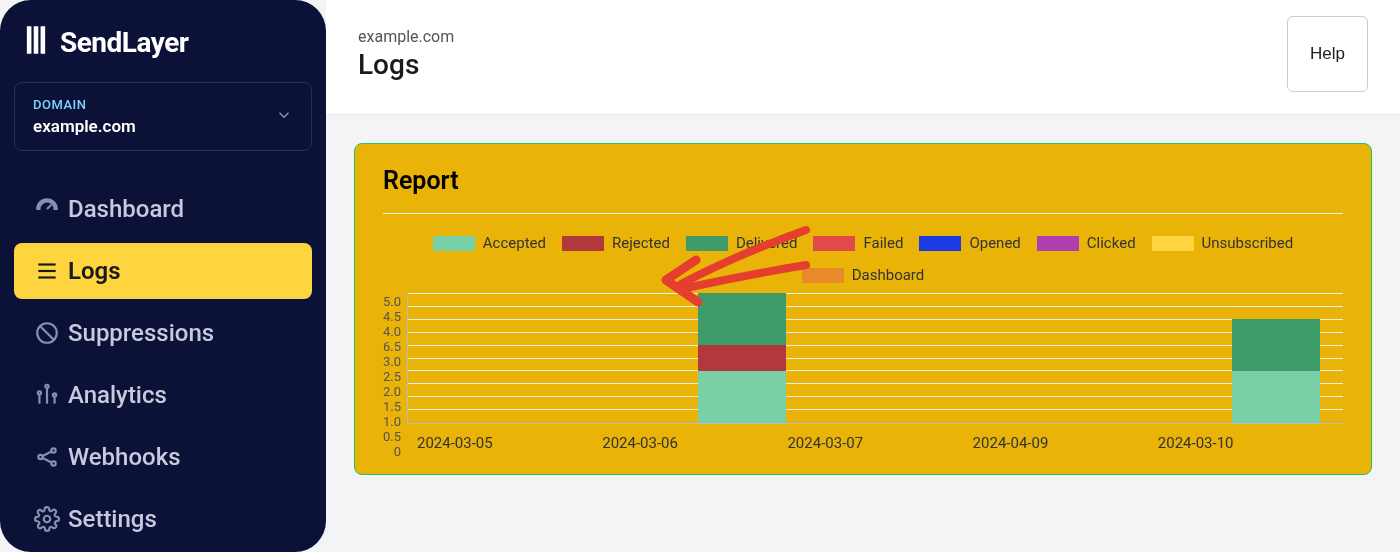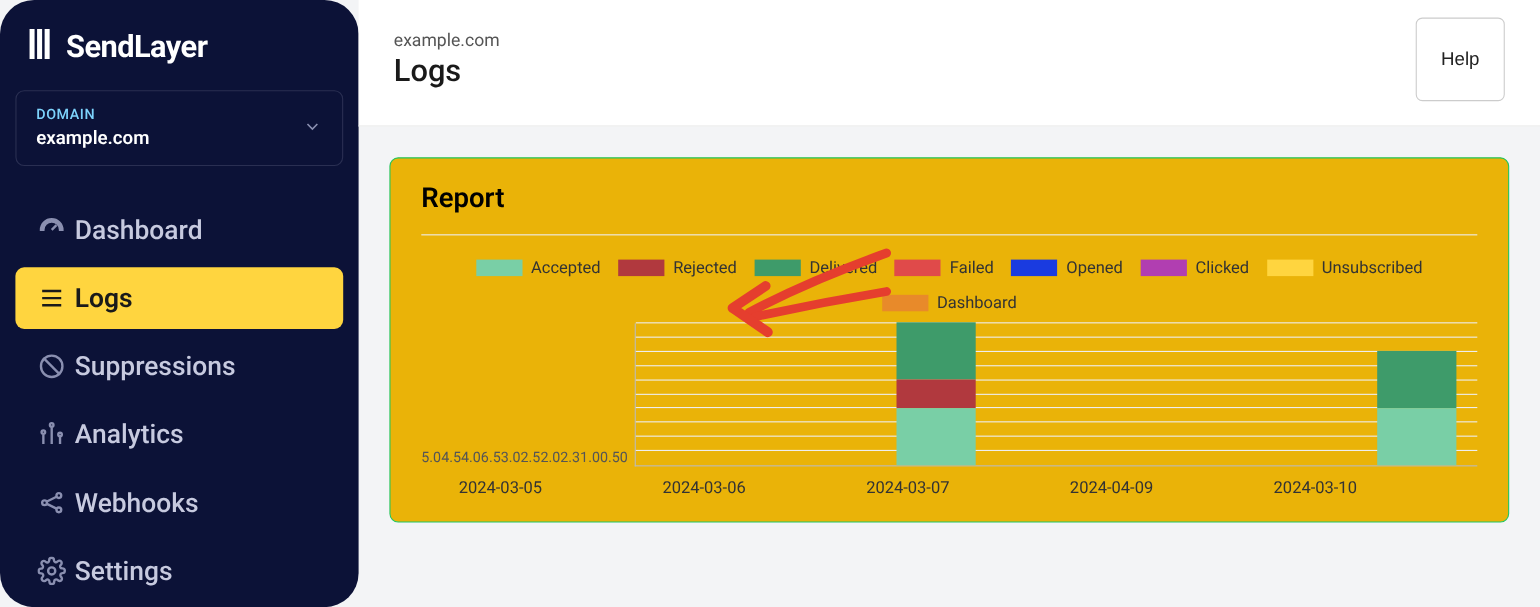--- a/index.html
+++ b/index.html
@@ -24,21 +24,21 @@
 .breadcrumb { font-size: 16px; color: #555; }
 .page-title { font-size: 28px; color: #1a1a1a; font-weight: 500; margin-top: 2px;}
 .help-btn { border: 1px solid #ccc; background: #fff; padding: 27px 22px; border-radius: 6px; font-size: 17px; cursor: pointer; color:#222;}
 .content { padding: 28px; flex: 1; }
 .card { background: #eab308; border-radius: 8px; padding: 22px 28px; border:1px solid #22c55e;}
 .card-title { font-size: 25px; font-weight: 600; margin-bottom: 18px; }
 .legend { display: flex; flex-wrap: wrap; justify-content: center; gap: 14px 16px; margin-bottom: 10px; border-top:1px solid #eee; padding-top:20px;}
 .legend-item { display: flex; align-items: center; gap: 8px; font-size: 15px; color: #333; }
 .legend-item .sw { width: 42px; height: 15px; }
 .chart-wrap { display: flex; margin-top: 4px; }
-.y-axis { display: flex; flex-direction: row; justify-content: space-between; align-items: flex-end; font-size: 13px; color: #555; padding-right: 6px; height: 130px; }
+.y-axis { display: flex; flex-direction: column; justify-content: space-between; align-items: flex-end; font-size: 13px; color: #555; padding-right: 6px; height: 130px; }
 .plot { flex: 1; height: 130px; position: relative; border-left: 1px solid #bbb; border-bottom: 1px solid #bbb; }
 .grid-line { position: absolute; left: 0; right: 0; border-top: 1px solid #eee; }
 .bars { position: absolute; inset: 0; display: flex; }
 .col { flex: 1; position: relative; }
 .stack { position: absolute; bottom: 0; width: 66%; left:17%; display: flex; flex-direction: column-reverse; }
 .seg { width: 100%; }
 .x-axis { display: flex; margin-left: 34px; }
 .x-axis > div { flex: 1; text-align: left; font-size: 15px; color: #333; padding-top: 10px; }
 .arrow { position: absolute; left: 330px; top: 220px; pointer-events: none; z-index: 10;}
 </style>
@@ -191,21 +191,21 @@
 
         <div class="chart-wrap">
           <div class="y-axis" id="y-axis">
               <div>5.0</div>
               <div>4.5</div>
               <div>4.0</div>
               <div>6.5</div>
               <div>3.0</div>
               <div>2.5</div>
               <div>2.0</div>
-              <div>2.3</div>
+              <div>1.5</div>
               <div>1.0</div>
               <div>0.5</div>
               <div>0</div>
             </div>
           <div class="plot" id="plot">
               <div class="grid-line" style="bottom: 100%;"></div>
               <div class="grid-line" style="bottom: 90%;"></div>
               <div class="grid-line" style="bottom: 80%;"></div>
               <div class="grid-line" style="bottom: 70%;"></div>
               <div class="grid-line" style="bottom: 60%;"></div>

